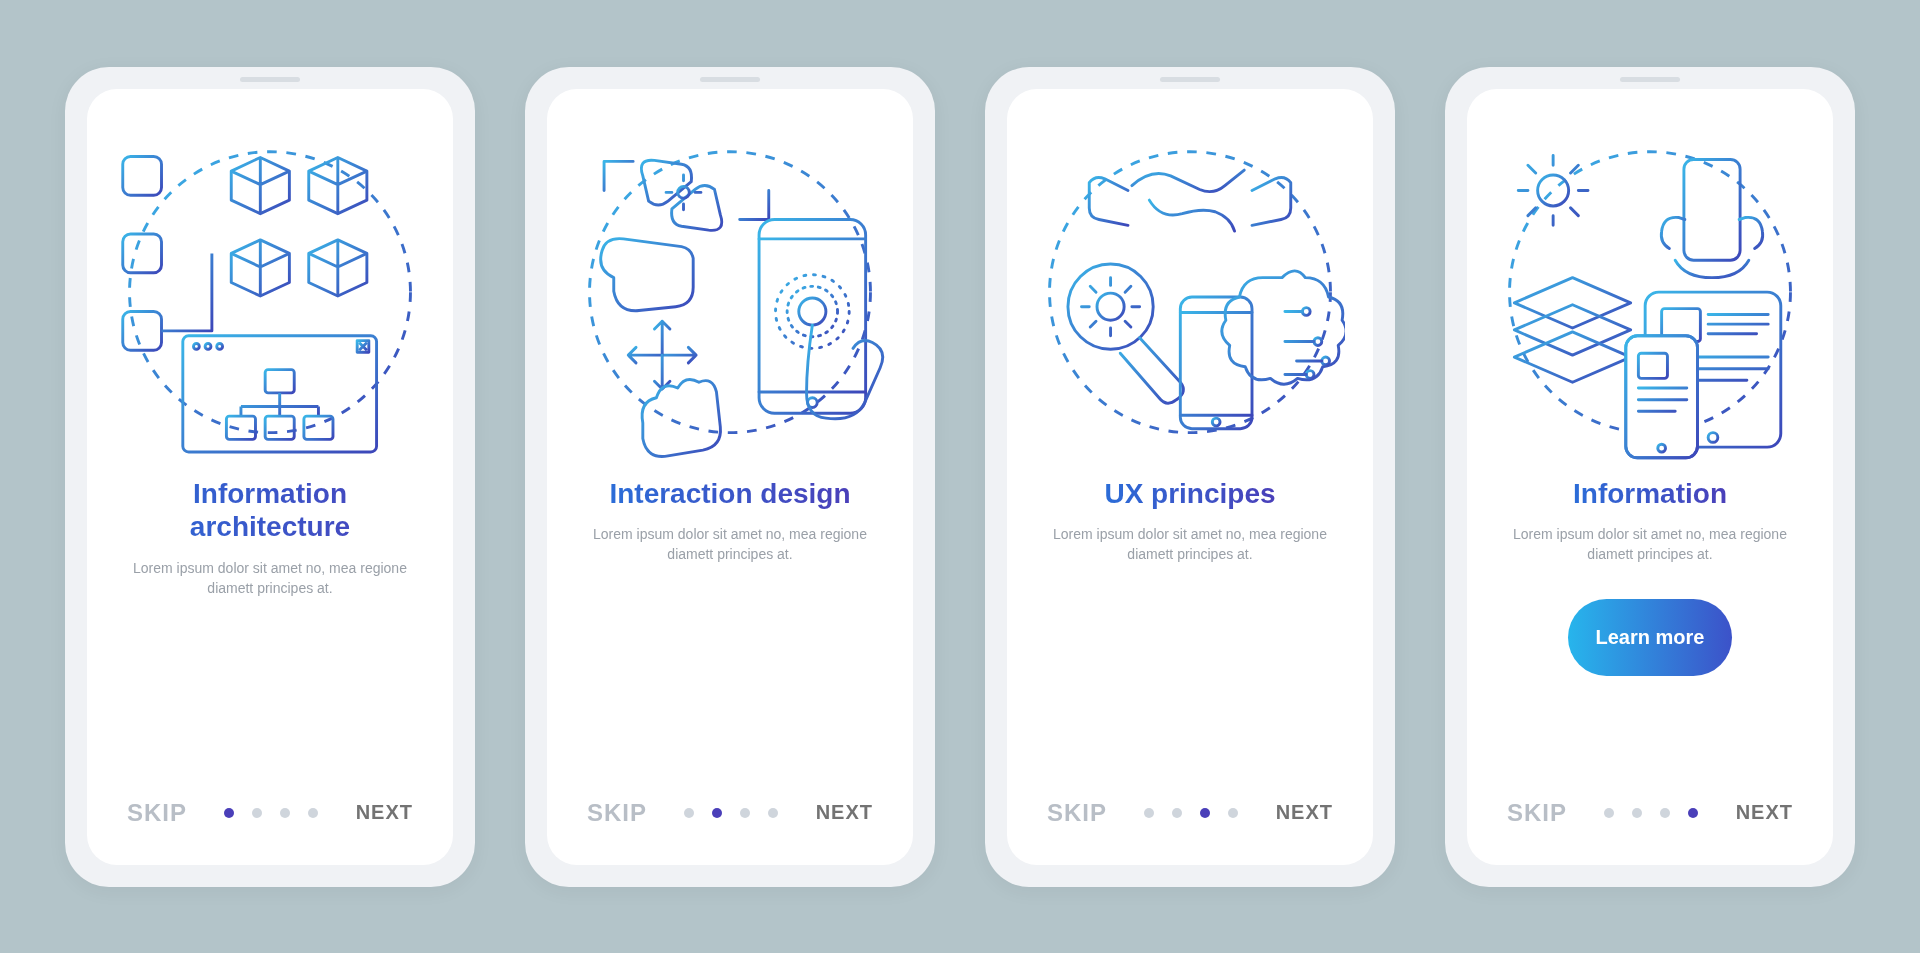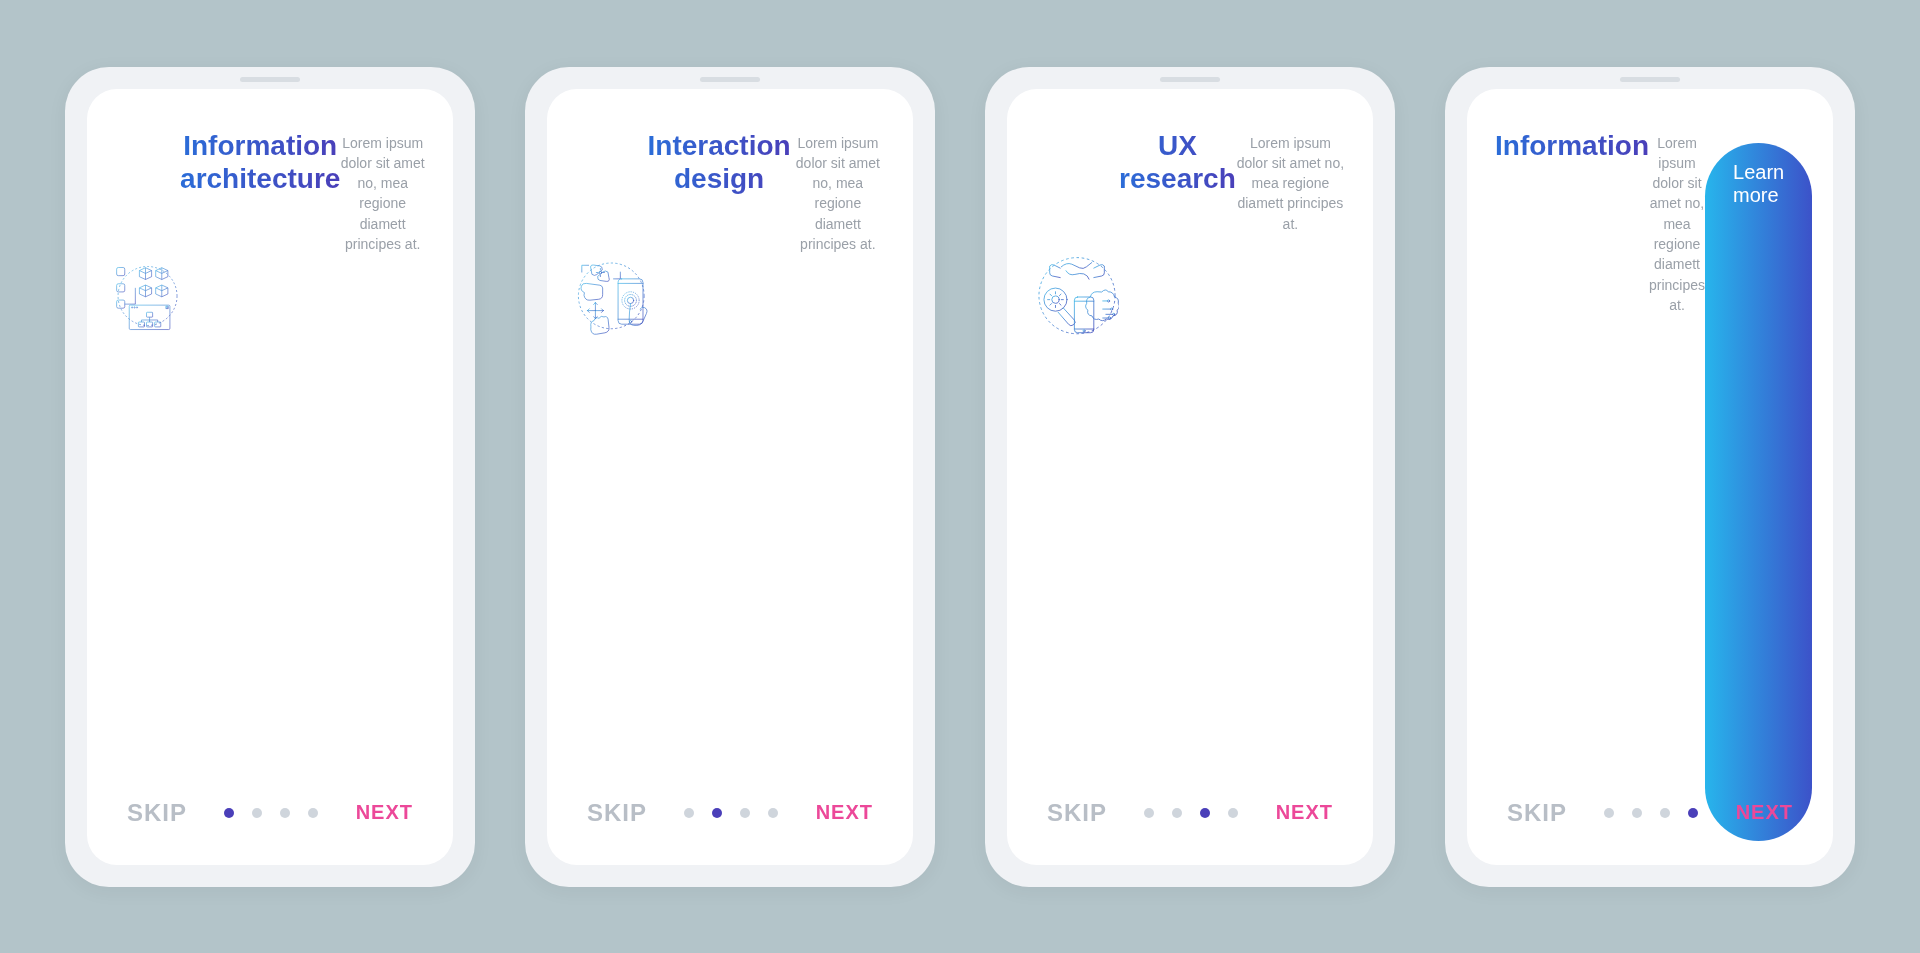--- a/index.html
+++ b/index.html
@@ -33,21 +33,22 @@
     height: 5px;
     background: #d8dde2;
     border-radius: 3px;
   }
   .screen {
     width: 100%;
     height: 100%;
     background: #fff;
     border-radius: 30px;
     display: flex;
-    flex-direction: row;
+    flex-direction: column;
+    align-items: center;
     padding: 30px 28px 24px;
     position: relative;
   }
   .illustration {
     width: 310px;
     height: 340px;
     margin-top: 8px;
     display: flex;
     align-items: center;
     justify-content: center;
@@ -66,26 +67,26 @@
   }
   .desc {
     font-size: 14px;
     line-height: 1.45;
     text-align: center;
     color: #9aa0a8;
     margin-top: 14px;
     max-width: 300px;
   }
   .cta {
-    margin-top: 24px;
-    padding: 18px 28px;
+    margin-top: 34px;
+    padding: 27px 28px;
     border-radius: 999px;
     color: #fff;
     font-size: 20px;
-    font-weight: 400;
+    font-weight: 700;
     background: linear-gradient(90deg, #27b5ec, #3c52c9);
   }
   .footer {
     position: absolute;
     left: 0; right: 0;
     bottom: 38px;
     display: flex;
     align-items: center;
     justify-content: space-between;
     padding: 0 40px;
@@ -93,21 +94,21 @@
   .skip {
     font-size: 24px;
     font-weight: 600;
     letter-spacing: 1px;
     color: #b8bec6;
   }
   .next {
     font-size: 20px;
     font-weight: 700;
     letter-spacing: 1px;
-    color: #ec4899;
+    color: #737373;
   }
   .dots {
     display: flex;
     gap: 18px;
   }
   .dot {
     width: 10px;
     height: 10px;
     border-radius: 50%;
     background: #cfd5dc;
@@ -275,21 +276,21 @@
           <path d="M235 150 q-20 0 -24 20 q-18 4 -14 24 q-10 14 4 26 q-4 20 16 22 q6 18 26 12 q14 12 28 0 q20 6 26 -12 q20 -2 16 -22 q14 -12 4 -26 q4 -20 -14 -24 q-4 -20 -24 -20 q-10 -14 -24 0 z"></path>
           <path d="M255 160 V300"></path>
           <circle cx="280" cy="185" r="4"></circle>
             <circle cx="292" cy="216" r="4"></circle>
             <circle cx="284" cy="250" r="4"></circle>
             <circle cx="300" cy="236" r="4"></circle>
           <path d="M258 185 H276 M258 216 H288 M258 250 H280 M270 236 H296"></path>
         </g>
       </svg>
     </div>
-    <div class="title">UX research</div>
+    <div class="title">UX principes</div>
     <div class="desc">Lorem ipsum dolor sit amet no, mea regione diamett principes at.</div>
     <div class="footer">
       <div class="skip">SKIP</div>
       <div class="dots">
         <span class="dot"></span>
         <span class="dot"></span>
         <span class="dot active"></span>
         <span class="dot"></span>
       </div>
       <div class="next">NEXT</div>

